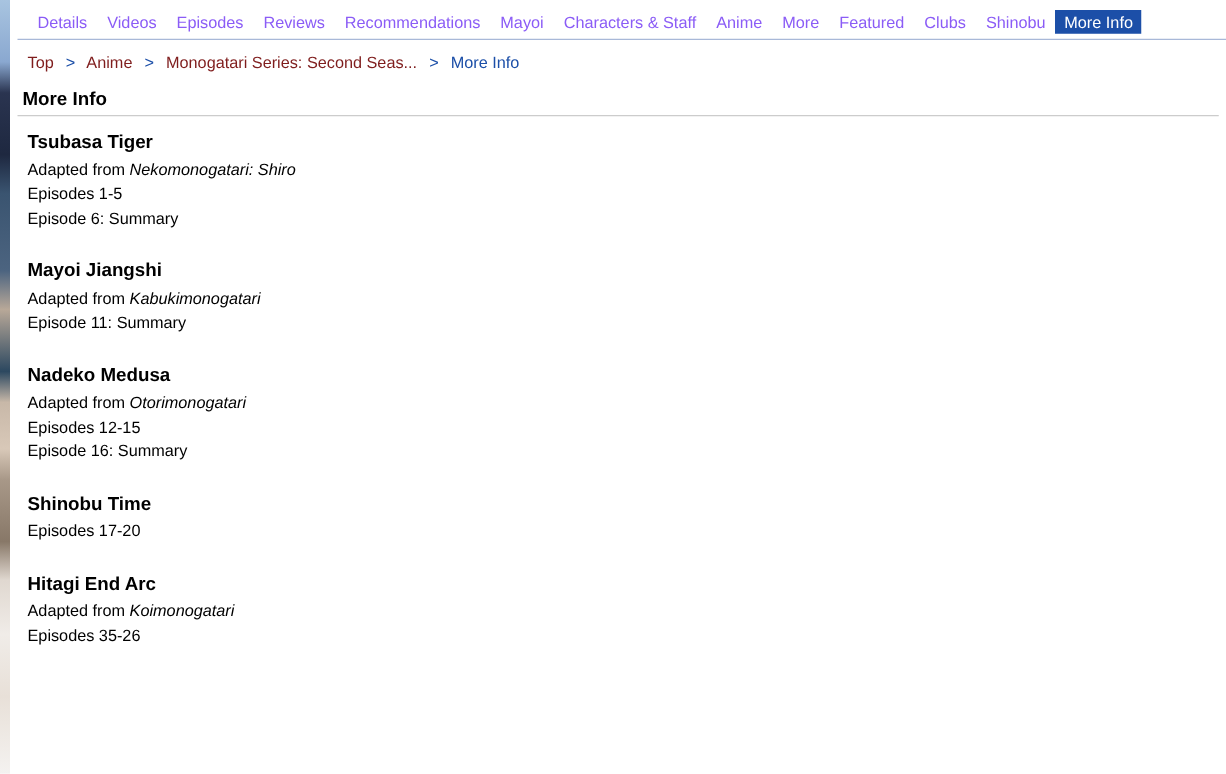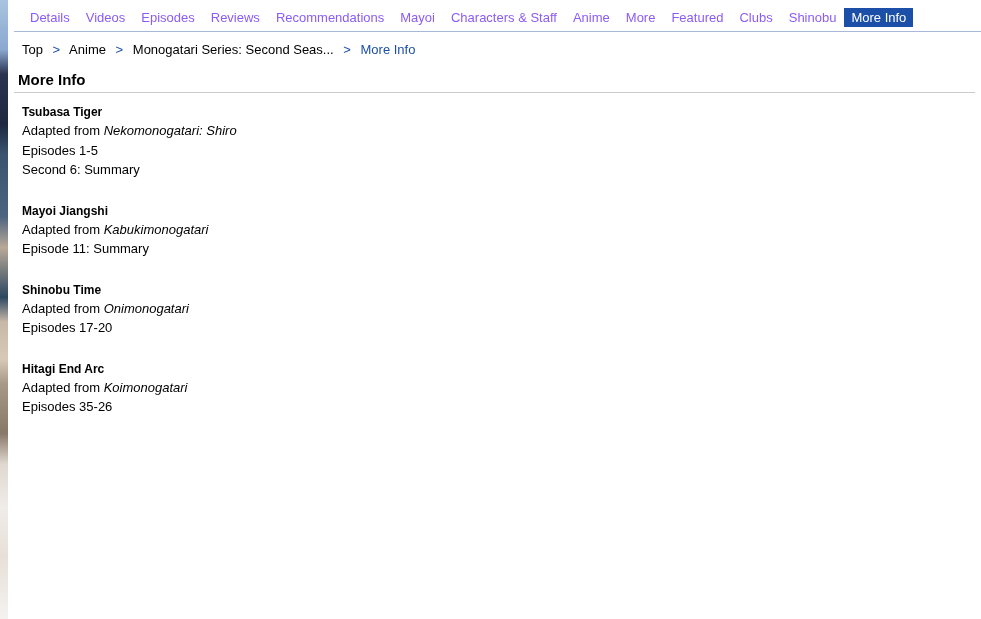--- a/index.html
+++ b/index.html
@@ -49,21 +49,21 @@
     .nav-tabs a.active {
       background: #1c4fa8;
       color: #fff;
       padding: 2px 7px;
     }
     .breadcrumb {
       padding: 10px 8px 8px 8px;
       font-size: 13px;
     }
     .breadcrumb a {
-      color: #000000;
+      color: #7f1d1d;
       text-decoration: none;
     }
     .breadcrumb .sep {
       color: #1c4fa8;
       padding: 0 6px;
     }
     .breadcrumb .current {
       color: #1c4fa8;
     }
     .page-title {
@@ -75,21 +75,21 @@
     }
     .arc-list {
       padding: 0 8px;
     }
     .arc {
       margin-bottom: 22px;
       line-height: 1.5;
     }
     .arc-title {
       font-weight: bold;
-      font-size: 12px;
+      font-size: 15px;
     }
     .arc-line {
       font-size: 13px;
     }
     .arc-line em {
       font-style: italic;
     }
   </style>
 </head>
 <body>
@@ -125,33 +125,38 @@
   </div>
 
   <h2 class="page-title">More Info</h2>
 
   <div class="arc-list">
 
     <div class="arc">
       <div class="arc-title">Tsubasa Tiger</div>
       <div class="arc-line"><span>Adapted from </span><em>Nekomonogatari: Shiro</em></div>
       <div class="arc-line">Episodes 1-5</div>
-      <div class="arc-line">Second 6: Summary</div>
+      <div class="arc-line">Episode 6: Summary</div>
     </div>
 
     <div class="arc">
       <div class="arc-title">Mayoi Jiangshi</div>
       <div class="arc-line"><span>Adapted from </span><em>Kabukimonogatari</em></div>
       <div class="arc-line">Episode 11: Summary</div>
     </div>
 
+    <div class="arc">
+      <div class="arc-title">Nadeko Medusa</div>
+      <div class="arc-line"><span>Adapted from </span><em>Otorimonogatari</em></div>
+      <div class="arc-line">Episodes 12-15</div>
+      <div class="arc-line">Episode 16: Summary</div>
+    </div>
 
     <div class="arc">
       <div class="arc-title">Shinobu Time</div>
-      <div class="arc-line"><span>Adapted from </span><em>Onimonogatari</em></div>
       <div class="arc-line">Episodes 17-20</div>
     </div>
 
     <div class="arc">
       <div class="arc-title">Hitagi End Arc</div>
       <div class="arc-line"><span>Adapted from </span><em>Koimonogatari</em></div>
       <div class="arc-line">Episodes 35-26</div>
     </div>
 
   </div>

